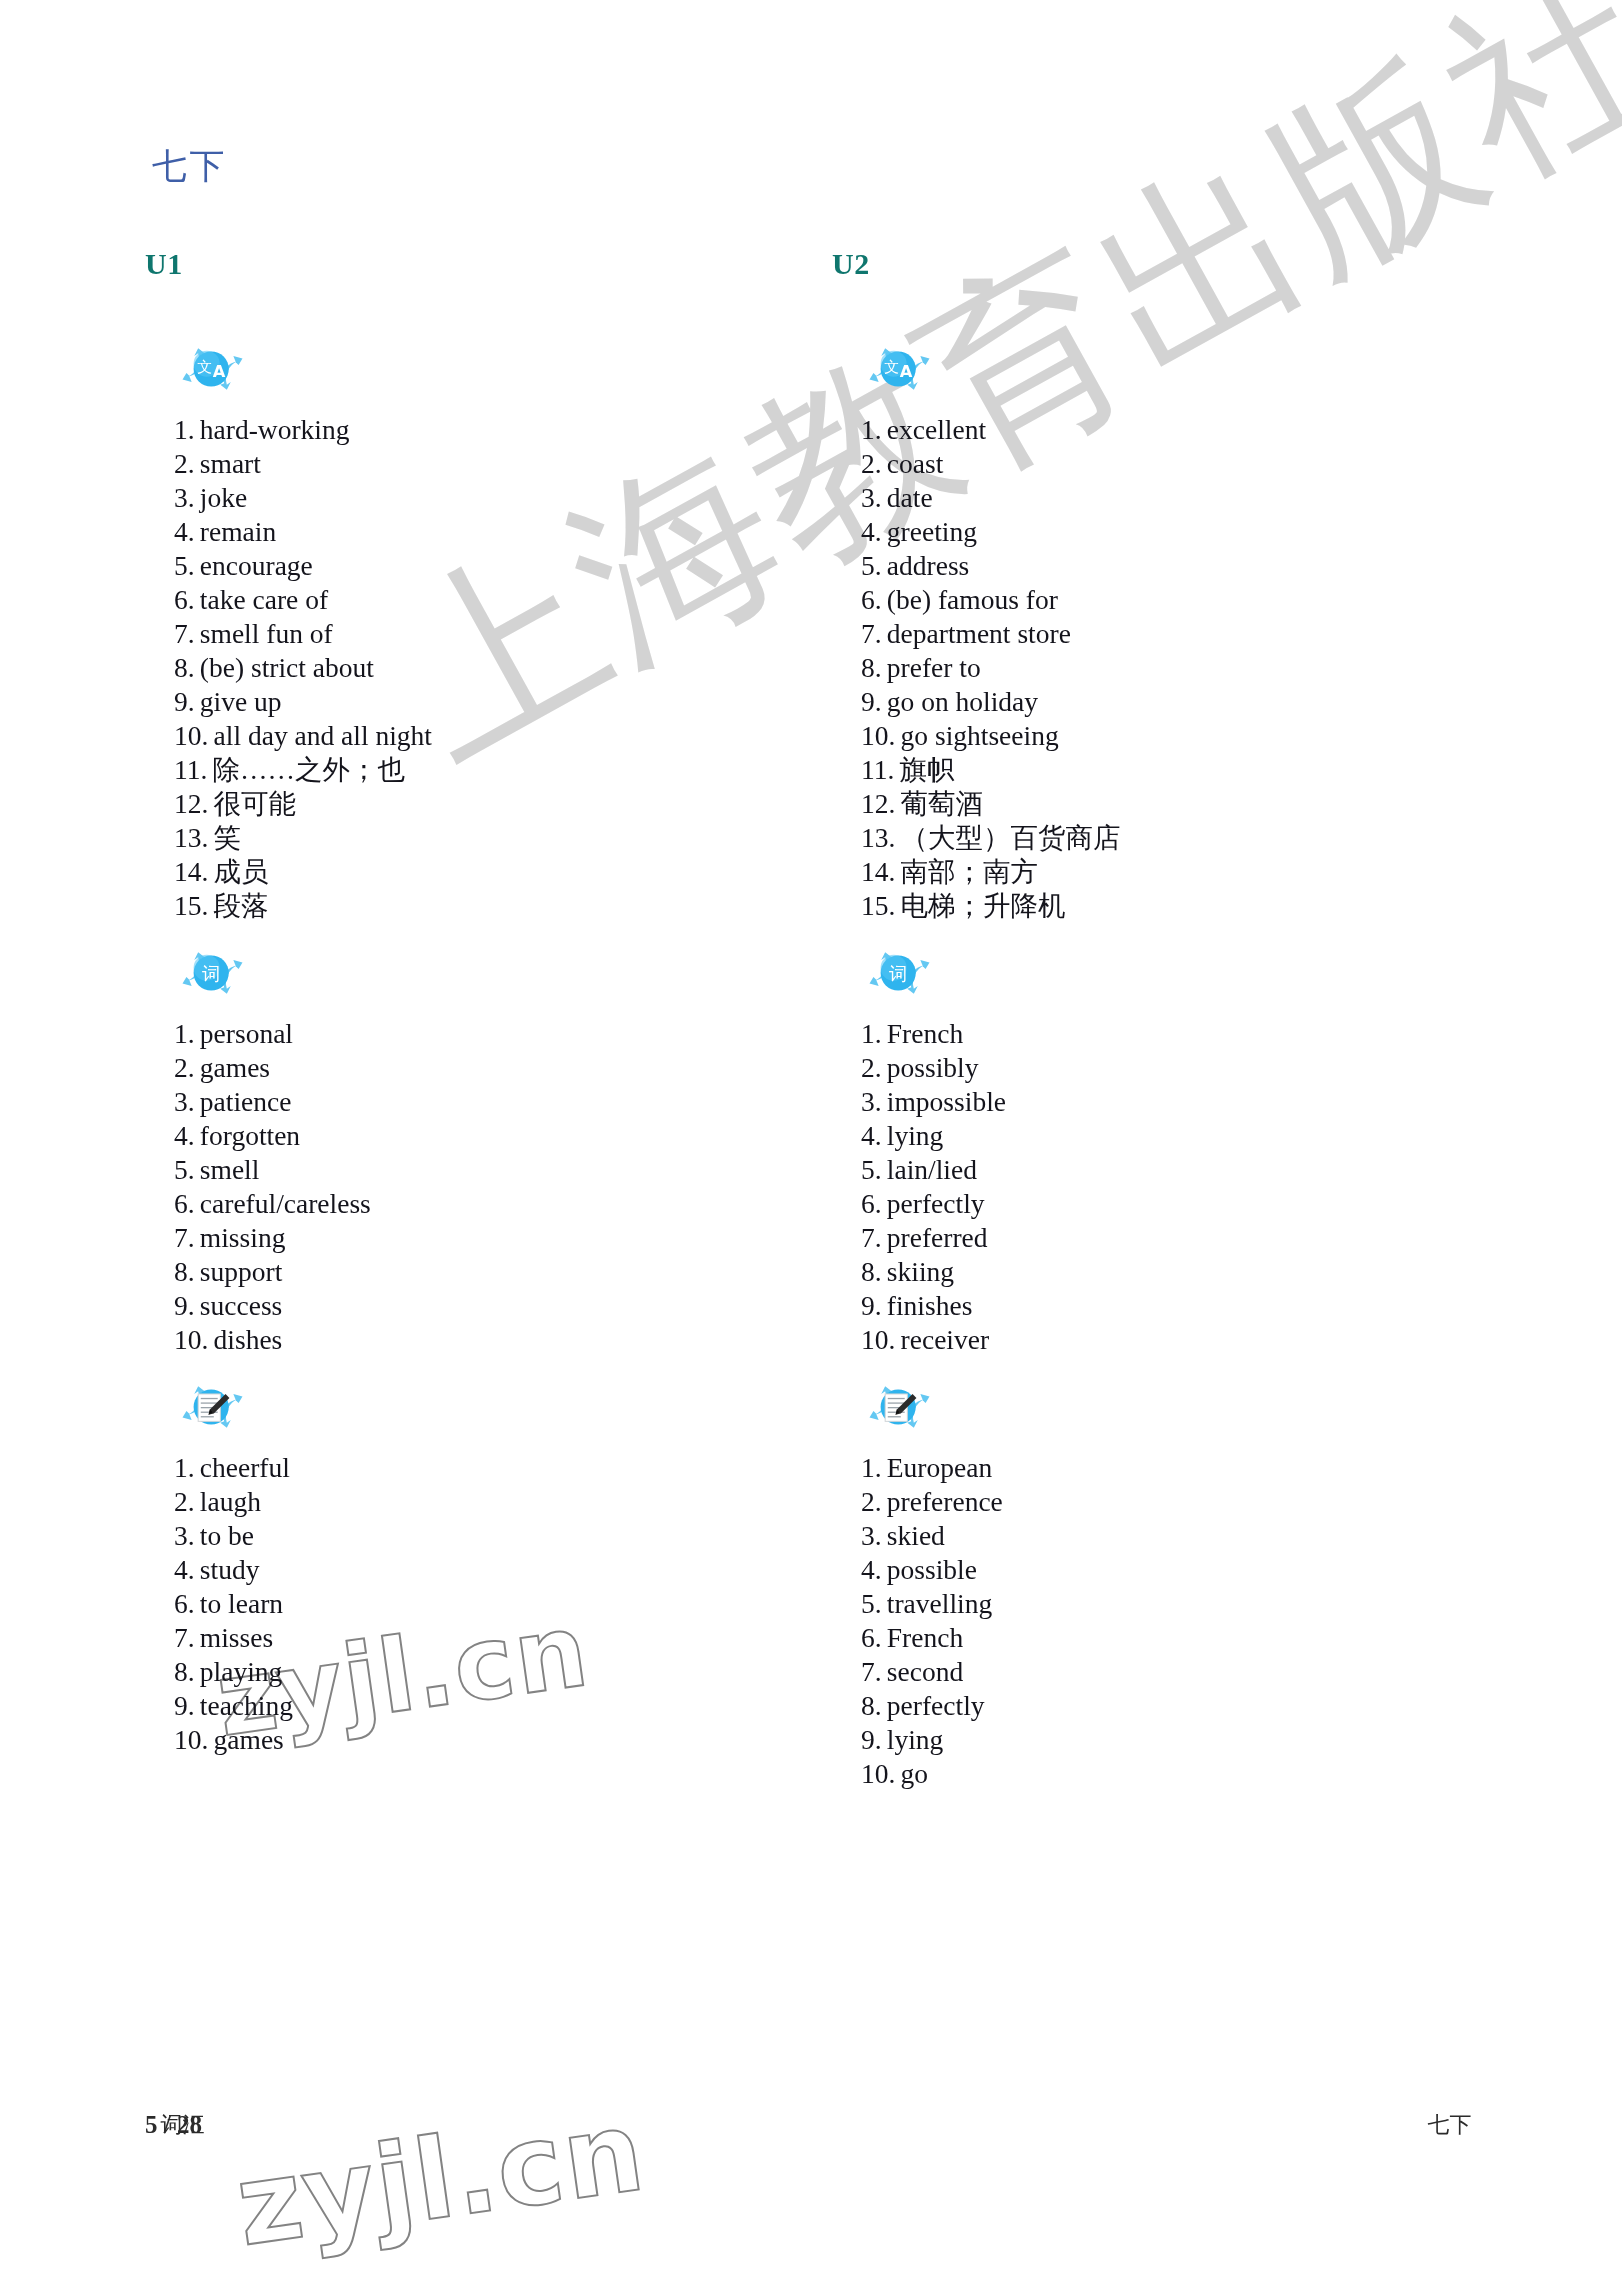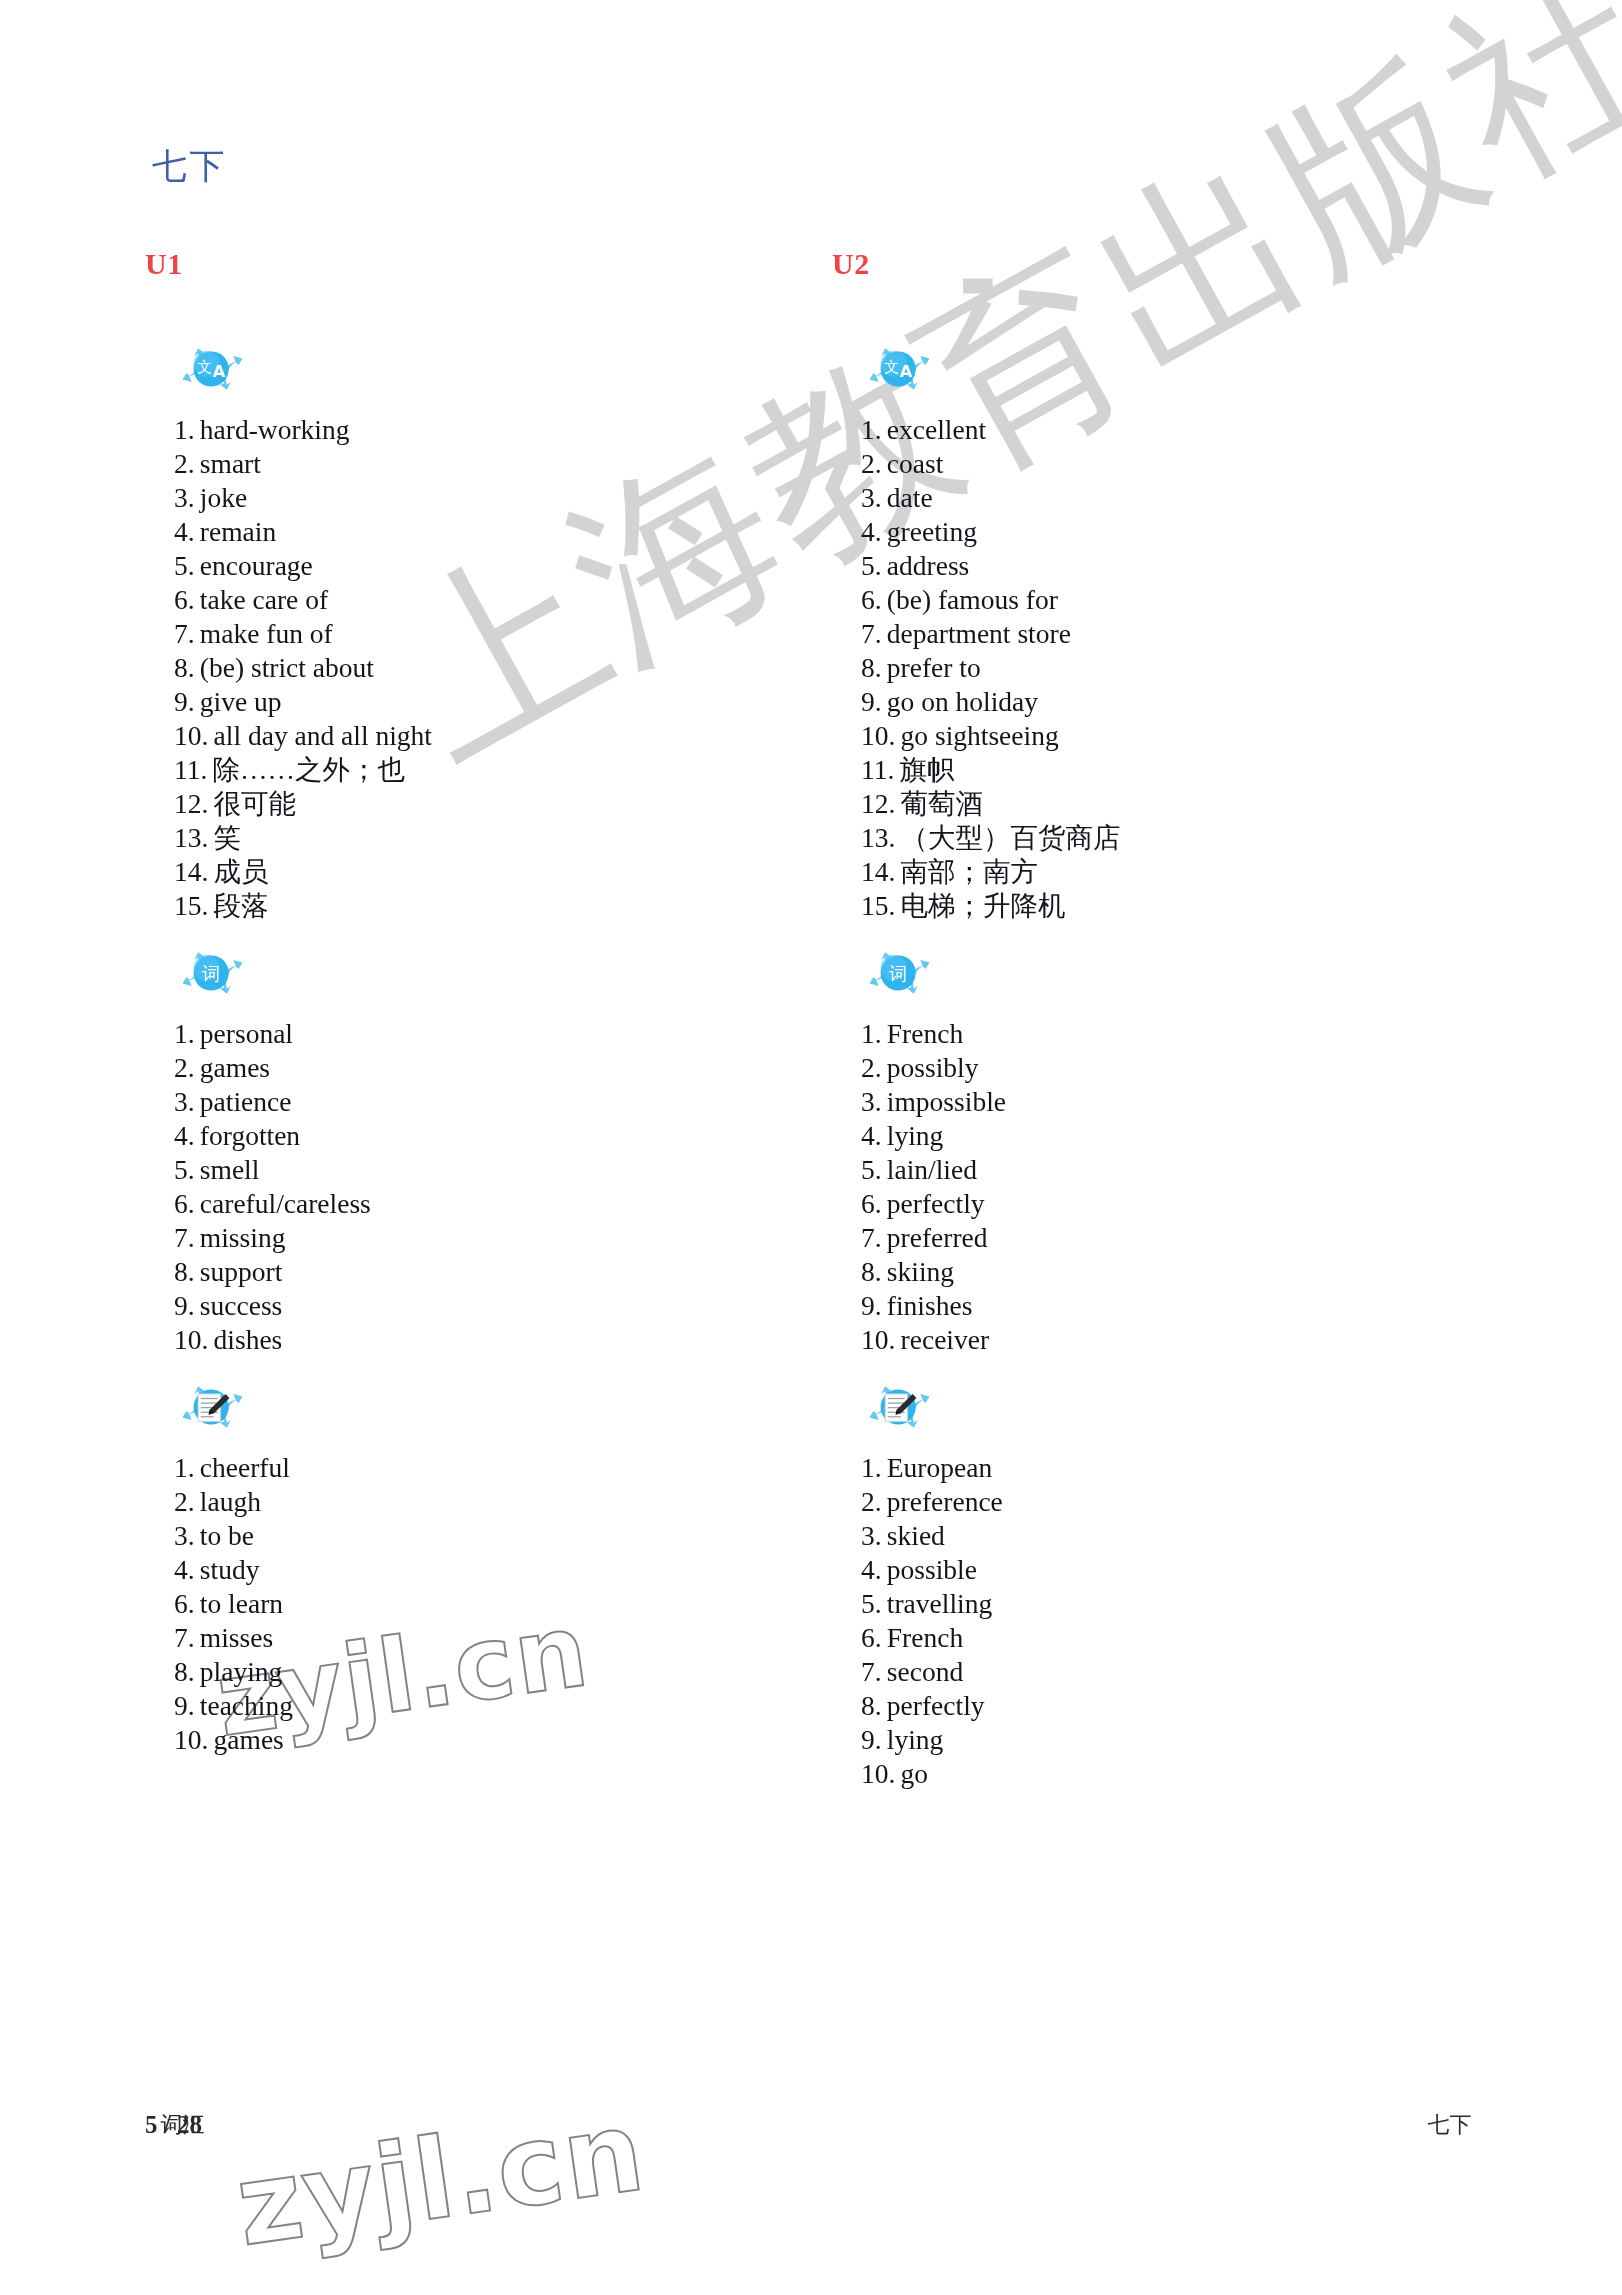--- a/index.html
+++ b/index.html
@@ -86,21 +86,21 @@
     top: 249px;
   }
   .col-left  { left: 145px;  width: 681px; }
   .col-right { left: 832px; width: 681px; }
 
   .unit-heading {
     font-family: "Liberation Serif", "DejaVu Serif", serif;
     font-weight: bold;
     font-size: 30px;
     line-height: 1;
-    color: #ef4444;
+    color: #0f766e;
     margin: 0 0 60px 0;
     letter-spacing: 0.7px;
   }
 
   .section { margin-bottom: 19.6px; }
 
   .section-icon {
     position: relative;
     width: 73px;
     height: 60px;
@@ -182,21 +182,21 @@
             <text x="66" y="58" font-family="DejaVu Sans, sans-serif" font-size="25" font-weight="bold" fill="#ffffff" text-anchor="middle">A</text>
           </svg>
         </div>
         <ul class="word-list">
           <li class="word-item"><span class="num">1.</span><span>hard-working</span></li>
           <li class="word-item"><span class="num">2.</span><span>smart</span></li>
           <li class="word-item"><span class="num">3.</span><span>joke</span></li>
           <li class="word-item"><span class="num">4.</span><span>remain</span></li>
           <li class="word-item"><span class="num">5.</span><span>encourage</span></li>
           <li class="word-item"><span class="num">6.</span><span>take care of</span></li>
-          <li class="word-item"><span class="num">7.</span><span>make fun of</span></li>
+          <li class="word-item"><span class="num">7.</span><span>smell fun of</span></li>
           <li class="word-item"><span class="num">8.</span><span>(be) strict about</span></li>
           <li class="word-item"><span class="num">9.</span><span>give up</span></li>
           <li class="word-item"><span class="num">10.</span><span>all day and all night</span></li>
           <li class="word-item"><span class="num">11.</span><span>除……之外；也</span></li>
           <li class="word-item"><span class="num">12.</span><span>很可能</span></li>
           <li class="word-item"><span class="num">13.</span><span>笑</span></li>
           <li class="word-item"><span class="num">14.</span><span>成员</span></li>
           <li class="word-item"><span class="num">15.</span><span>段落</span></li>
         </ul>
       </div>

